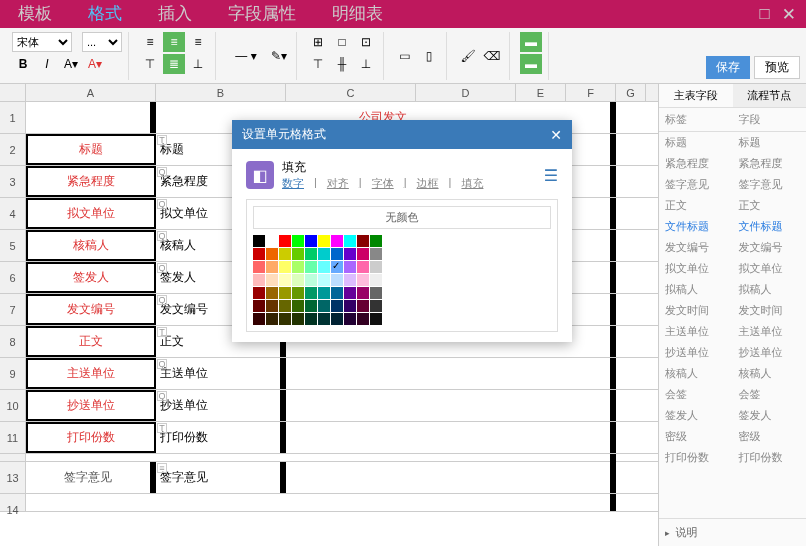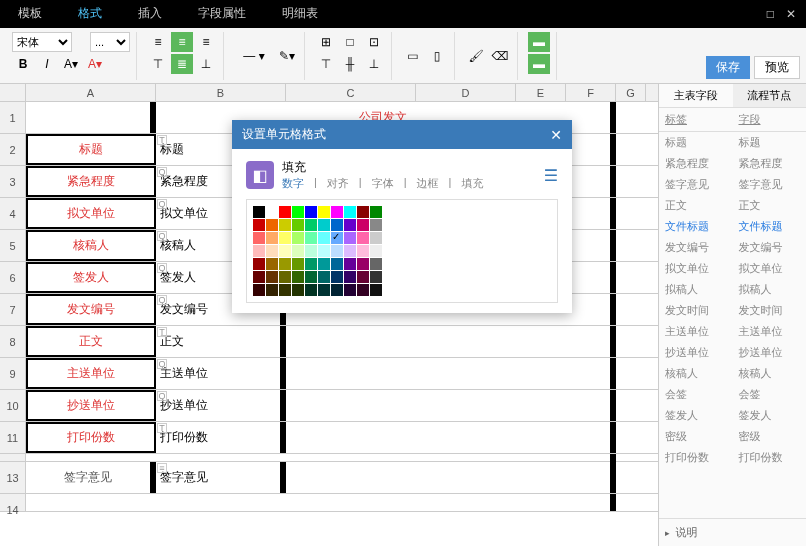--- a/index.html
+++ b/index.html
@@ -1,18 +1,18 @@
 <!DOCTYPE html>
 <html><head>
 <meta charset="utf-8">
 <style>
 * { box-sizing: border-box; margin: 0; padding: 0; font-family: "Microsoft YaHei", sans-serif; }
 body { background: #fff; overflow: hidden; width: 806px; height: 546px; position: relative; }
 
-.titlebar { background: #000000; height: 28px; display: flex; align-items: center; color: #ccc; font-size: 12px; }
+.titlebar { background: #be185d; height: 28px; display: flex; align-items: center; color: #ccc; font-size: 17px; }
 .titlebar .tabs { display: flex; }
 .titlebar .tab { padding: 6px 18px; cursor: pointer; }
 .titlebar .tab.active { color: #4fc3f7; border-bottom: 2px solid #4fc3f7; }
 .titlebar .wincontrols { margin-left: auto; display: flex; gap: 12px; padding-right: 10px; color: #ccc; }
 
 .toolbar { background: #f5f5f5; border-bottom: 1px solid #ccc; padding: 4px 6px; display: flex; align-items: center; gap: 4px; flex-wrap: wrap; height: 56px; position: relative; }
 .toolbar .group { display: flex; align-items: center; gap: 2px; padding: 0 6px; border-right: 1px solid #ddd; height: 48px; flex-wrap: wrap; width: auto; }
 .toolbar select, .toolbar .btn { font-size: 11px; border: 1px solid #ccc; background: #fff; height: 20px; }
 .toolbar select { width: 60px; }
 .toolbar .ibtn { width: 22px; height: 20px; display: inline-flex; align-items: center; justify-content: center; font-size: 12px; cursor: pointer; border: 1px solid transparent; }
@@ -33,36 +33,36 @@
 .cellB { width: 130px; }
 .selbox { border: 2px solid #000 !important; }
 .marker { position: absolute; left: 1px; top: 1px; font-size: 9px; color: #999; border: 1px solid #ccc; width: 10px; height: 10px; line-height: 8px; text-align: center; }
 
 .rightpanel { width: 148px; border-left: 1px solid #ccc; background: #fafafa; font-size: 11px; display: flex; flex-direction: column; }
 .rightpanel .tplname { padding: 6px; border-bottom: 1px solid #ddd; color: #666; }
 .rightpanel .rtabs { display: flex; border-bottom: 1px solid #ddd; }
 .rightpanel .rtab { flex: 1; text-align: center; padding: 4px; cursor: pointer; }
 .rightpanel .rtab.active { background: #eee; }
 .rightpanel .fieldhead { display: flex; border-bottom: 1px solid #ddd; color: #888; }
-.rightpanel .fieldhead div { flex: 1; padding: 4px 6px; text-decoration: underline; }
+.rightpanel .fieldhead div { flex: 1; padding: 4px 6px; }
 .rightpanel .fields { flex: 1; overflow: auto; }
 .rightpanel .frow { display: flex; }
 .rightpanel .frow div { flex: 1; padding: 3px 6px; color: #888; }
 .rightpanel .frow .blue { color: #2b7de0; }
 .rightpanel .desc { border-top: 1px solid #ddd; padding: 6px; color: #666; display: flex; align-items: center; gap: 6px; }
 .rightpanel .desc::before { content: "▸"; font-size: 9px; }
 
 .dialog-mask { position: absolute; left: 232px; top: 120px; width: 340px; background: #fff; box-shadow: 0 3px 12px rgba(0,0,0,.3); z-index: 10; }
 .dialog-head { background: #3a7ab8; color: #fff; padding: 6px 10px; font-size: 12px; display: flex; align-items: center; }
 .dialog-head .close { margin-left: auto; cursor: pointer; font-size: 14px; }
 .dialog-body { padding: 10px 14px; }
 .dialog-cat { display: flex; align-items: center; gap: 8px; margin-bottom: 8px; }
 .dialog-cat .icon { width: 28px; height: 28px; background: #8a6cc9; border-radius: 4px; display: flex; align-items: center; justify-content: center; color: #fff; }
 .dialog-cat .subtabs { display: flex; gap: 10px; font-size: 11px; color: #888; }
-.dialog-cat .subtabs span { cursor: pointer; }
+.dialog-cat .subtabs span { cursor: pointer; text-decoration: underline; }
 .dialog-cat .subtabs .active { color: #3a7ab8; }
 .dialog-cat .listicon { margin-left: auto; color: #3a7ab8; cursor: pointer; }
 .color-box { border: 1px solid #ddd; padding: 6px; }
 .nocolor { text-align: center; font-size: 11px; color: #666; border: 1px solid #ddd; padding: 3px; margin-bottom: 6px; cursor: pointer; }
 .palette { display: grid; grid-template-columns: repeat(10, 12px); gap: 1px; }
 .palette div { width: 12px; height: 12px; cursor: pointer; position: relative; }
 .palette .sel::after { content: "✓"; position: absolute; font-size: 10px; left: 1px; top: -1px; color: #000; }
 .dialog-foot { text-align: center; padding: 10px; font-size: 12px; }
 .dialog-foot span { color: #3a7ab8; margin: 0 14px; cursor: pointer; }
 </style>
@@ -78,21 +78,21 @@
     <div class="tab">明细表</div>
   </div>
   <div class="wincontrols">
     <span>□</span>
     <span>✕</span>
   </div>
 </div>
 
 <div class="toolbar">
   <div class="group" style="flex-direction:column;align-items:flex-start;gap:2px">
-    <div style="display:flex;gap:18px">
+    <div style="display:flex;gap:10px">
       <select><option>宋体</option></select>
       <select style="width:40px"><option>...</option></select>
     </div>
     <div style="display:flex;gap:2px">
       <span class="ibtn">
           <b>B</b>
         </span>
       <span class="ibtn">
           <i>I</i>
         </span>
@@ -338,20 +338,21 @@
           <span>字体</span>
             <span>|</span>
           <span>边框</span>
             <span>|</span>
           <span>填充</span>
         </div>
       </div>
       <span class="listicon">☰</span>
     </div>
     <div class="color-box">
+      <div class="nocolor">无颜色</div>
       <div class="palette" id="palette">
           <div style="background: rgb(0, 0, 0);"></div>
           <div style="background: rgb(255, 255, 255);"></div>
           <div style="background: rgb(255, 0, 0);"></div>
           <div style="background: rgb(0, 255, 0);"></div>
           <div style="background: rgb(0, 0, 255);"></div>
           <div style="background: rgb(255, 255, 0);"></div>
           <div style="background: rgb(255, 0, 255);"></div>
           <div style="background: rgb(0, 255, 255);"></div>
           <div style="background: rgb(136, 0, 0);"></div>

